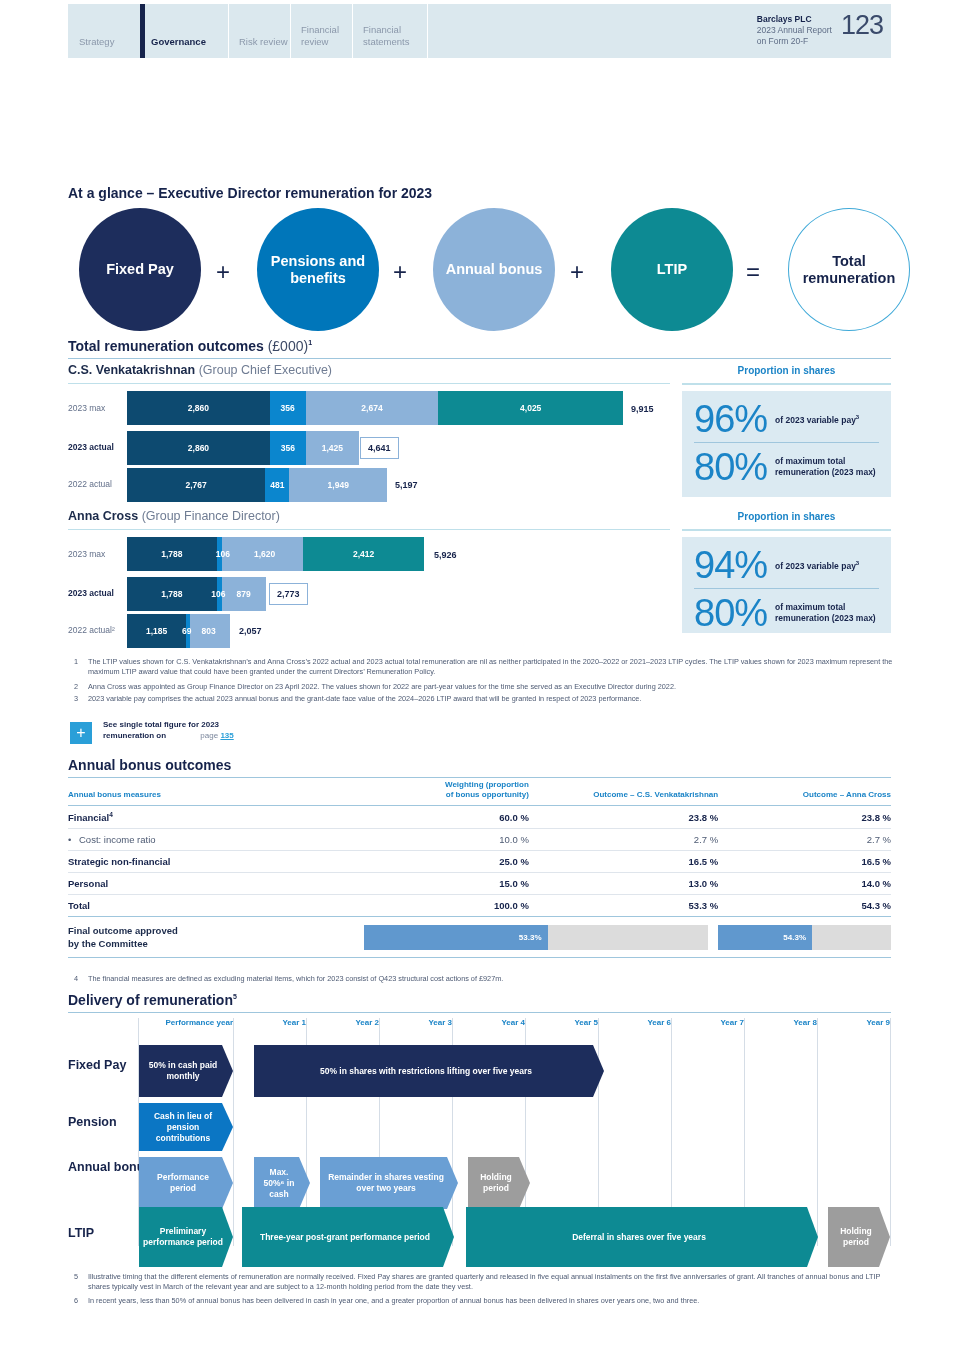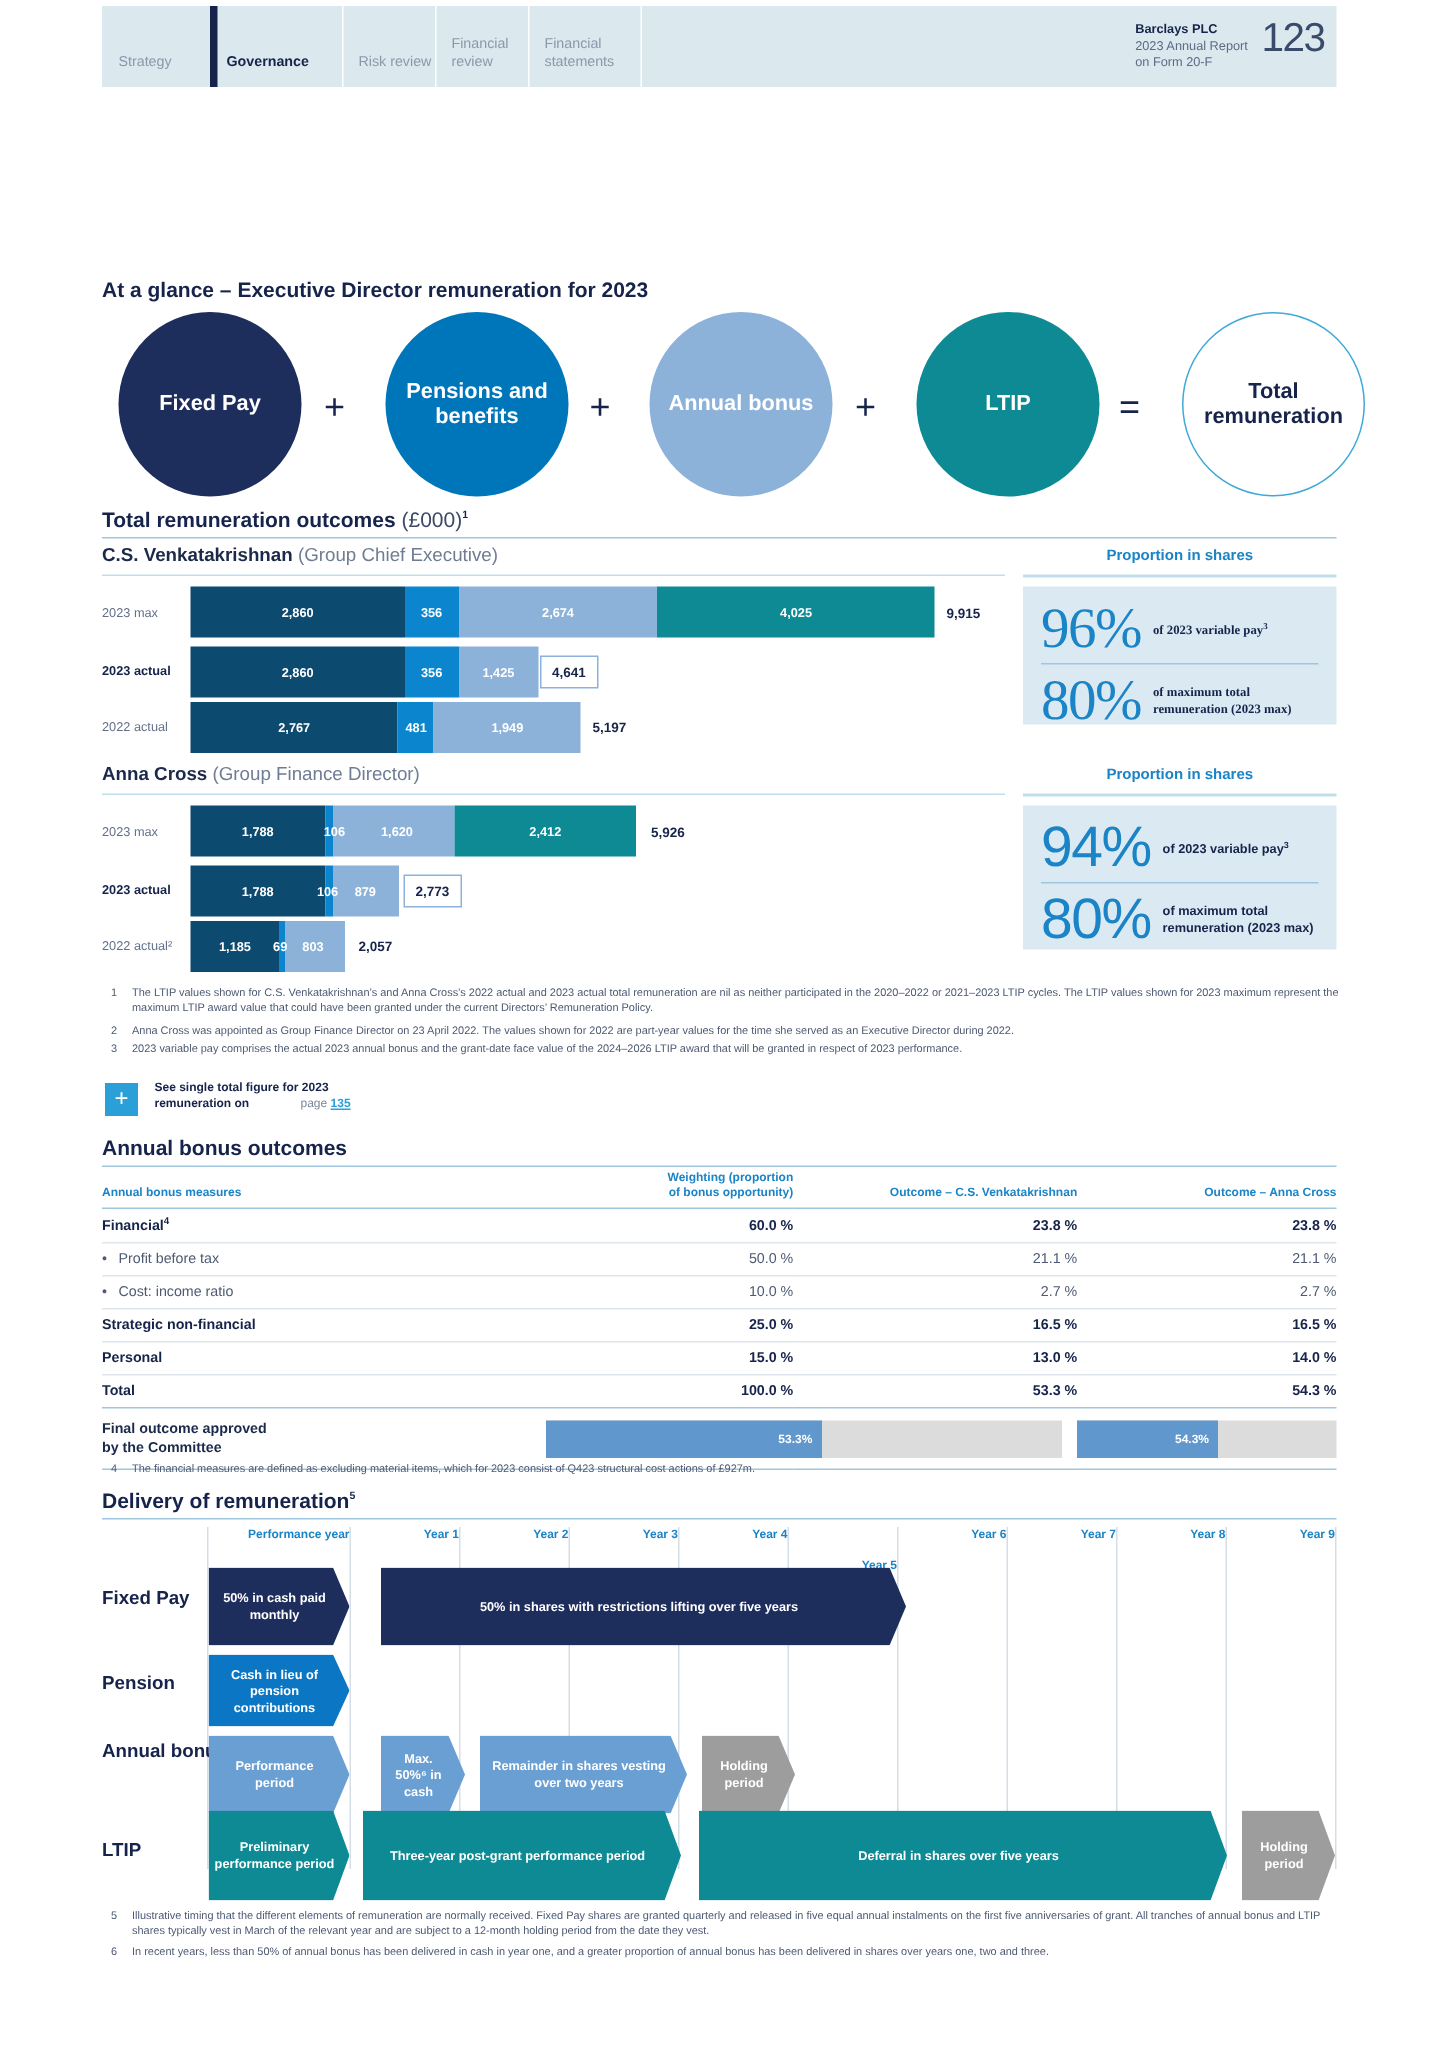--- a/index.html
+++ b/index.html
@@ -184,21 +184,21 @@
   <div class="rowlabel" style="left:68px;top:479px;">2022 actual</div>
   <div class="bar" style="left:127px;top:468px;width:260px;">
     <div class="seg s-fixed" style="width:53.2%">2,767</div>
     <div class="seg s-pen" style="width:9.3%">481</div>
     <div class="seg s-bonus" style="width:37.5%">1,949</div>
   </div>
   <div class="total" style="left:395px;top:480px;">5,197</div>
 
   <div class="prop-h" style="left:682px;top:365px;width:209px;">Proportion in shares</div>
   <div class="prop-rule" style="left:682px;top:383px;width:209px;"></div>
-  <div class="propbox" style="left:682px;top:391px;width:209px;height:92px;font-family:Liberation Serif, serif;">
+  <div class="propbox" style="left:682px;top:391px;width:209px;height:106px;">
     <div class="prow">
       <div class="pbig">96%</div>
       <div class="ptxt"><span>of 2023 variable pay</span><sup style="font-size:6px">3</sup></div>
     </div>
     <div class="pdiv"></div>
     <div class="prow">
       <div class="pbig">80%</div>
       <div class="ptxt">of maximum total remuneration (2023 max)</div>
     </div>
   </div>
@@ -288,26 +288,20 @@
           <th class="r" style="width:23%">Outcome – C.S. Venkatakrishnan</th>
           <th class="r" style="width:21%">Outcome – Anna Cross</th>
         </tr>
       </thead>
       <tbody>
         <tr class="b top">
           <td><span>Financial</span><sup style="font-size:6.5px">4</sup></td>
           <td class="r">60.0 %</td>
           <td class="r">23.8 %</td>
           <td class="r">23.8 %</td>
-        </tr>
-        <tr class="n">
-          <td class="sub">Profit before tax</td>
-          <td class="r">50.0 %</td>
-          <td class="r">21.1 %</td>
-          <td class="r">21.1 %</td>
         </tr>
         <tr class="n">
           <td class="sub">Cost: income ratio</td>
           <td class="r">10.0 %</td>
           <td class="r">2.7 %</td>
           <td class="r">2.7 %</td>
         </tr>
         <tr class="b">
           <td>Strategic non-financial</td>
           <td class="r">25.0 %</td>
@@ -367,21 +361,21 @@
     <div class="tl-col" style="left:603px;"></div>
     <div class="tl-col" style="left:676px;"></div>
     <div class="tl-col" style="left:749px;"></div>
     <div class="tl-col" style="left:822px;"></div>
 
     <div class="tl-hd" style="left:70px;width:95px;">Performance year</div>
     <div class="tl-hd" style="left:165px;width:73px;">Year 1</div>
     <div class="tl-hd" style="left:238px;width:73px;">Year 2</div>
     <div class="tl-hd" style="left:311px;width:73px;">Year 3</div>
     <div class="tl-hd" style="left:384px;width:73px;">Year 4</div>
-    <div class="tl-hd" style="left:457px;width:73px;margin-top:21px;">Year 5</div>
+    <div class="tl-hd" style="left:457px;width:73px;">Year 5</div>
     <div class="tl-hd" style="left:530px;width:73px;">Year 6</div>
     <div class="tl-hd" style="left:603px;width:73px;">Year 7</div>
     <div class="tl-hd" style="left:676px;width:73px;">Year 8</div>
     <div class="tl-hd" style="left:749px;width:73px;">Year 9</div>
 
     <div class="tl-rowlbl" style="left:0;top:40px;"><span>Fixed Pay</span></div>
     <div class="chev k-navy" style="left:71px;top:27px;width:94px;height:52px;">50% in cash paid monthly</div>
     <div class="chev k-navy" style="left:186px;top:27px;width:350px;height:52px;">50% in shares with restrictions lifting over five years</div>
 
     <div class="tl-rowlbl" style="left:0;top:97px;"><span>Pension</span></div>

